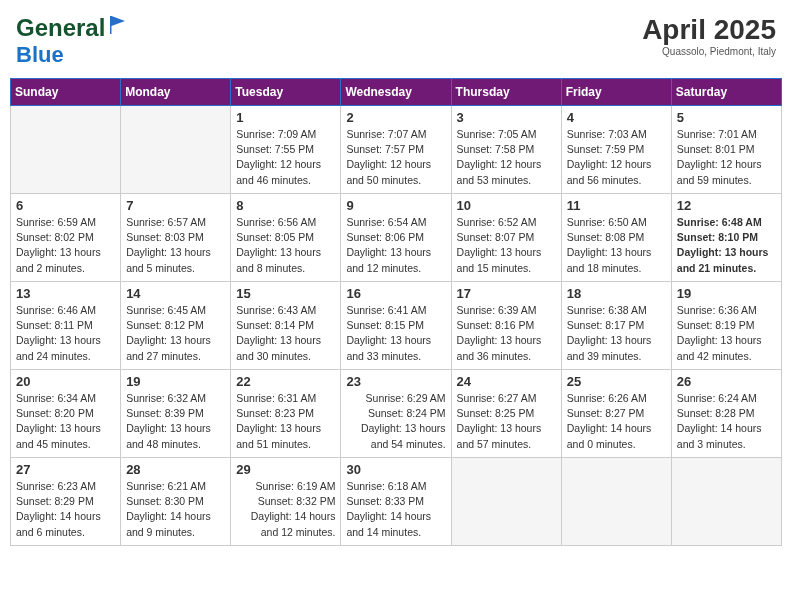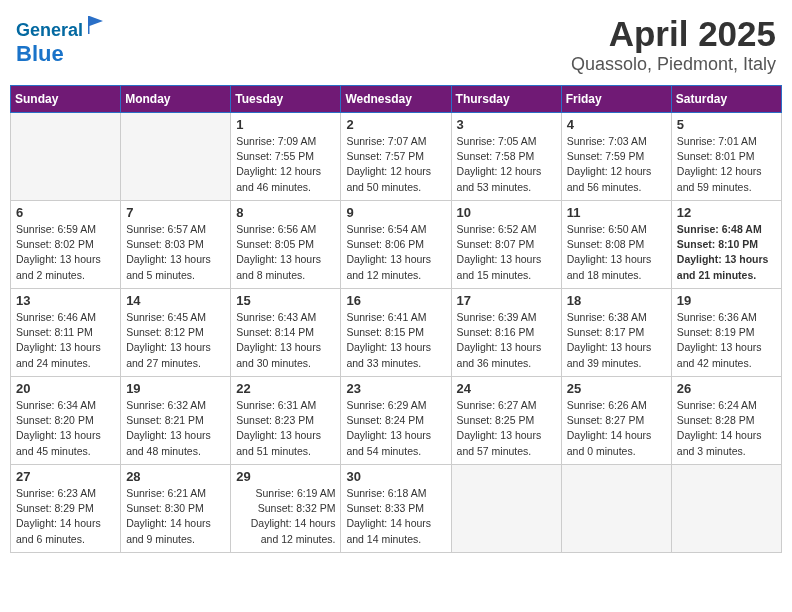--- a/index.html
+++ b/index.html
@@ -15,44 +15,44 @@
       justify-content: space-between;
       align-items: flex-start;
       margin-bottom: 6px;
       padding: 4px 6px;
     }
     .logo {
       display: flex;
       align-items: center;
     }
     .logo-text-general {
-      font-size: 18px;
-      font-weight: bold;
-      color: #0369a1;
+      font-size: 24px;
+      font-weight: bold;
+      color: #14532d;
     }
     .logo-text-blue {
       font-size: 22px;
       font-weight: bold;
       color: #1a73c9;
     }
     .logo-icon {
       width: 22px;
       height: 22px;
       margin-left: 2px;
     }
     .title-block {
       text-align: right;
     }
     .main-title {
-      font-size: 35px;
+      font-size: 28px;
       font-weight: bold;
       color: #333;
     }
     .subtitle {
-      font-size: 18px;
+      font-size: 10px;
       color: #555;
     }
     table {
       width: 100%;
       border-collapse: collapse;
       font-size: 11px;
     }
     th {
       background-color: #701a75;
       color: white;
@@ -245,32 +245,32 @@
       <tr>
         <td>
           <span class="day-num">20</span>
           <div class="day-info" style="white-space: pre-line;">Sunrise: 6:34 AM
 Sunset: 8:20 PM
 Daylight: 13 hours and 45 minutes.</div>
         </td>
         <td>
           <span class="day-num">19</span>
           <div class="day-info" style="white-space: pre-line;">Sunrise: 6:32 AM
-Sunset: 8:21 PM
+Sunset: 8:39 PM
 Daylight: 13 hours and 48 minutes.</div>
         </td>
         <td>
           <span class="day-num">22</span>
           <div class="day-info" style="white-space: pre-line;">Sunrise: 6:31 AM
 Sunset: 8:23 PM
 Daylight: 13 hours and 51 minutes.</div>
         </td>
         <td>
           <span class="day-num">23</span>
-          <div class="day-info" style="white-space: pre-line;">Sunrise: 6:29 AM
+          <div class="day-info" style="white-space: pre-line; text-align: right;">Sunrise: 6:29 AM
 Sunset: 8:24 PM
 Daylight: 13 hours and 54 minutes.</div>
         </td>
         <td>
           <span class="day-num">24</span>
           <div class="day-info" style="white-space: pre-line;">Sunrise: 6:27 AM
 Sunset: 8:25 PM
 Daylight: 13 hours and 57 minutes.</div>
         </td>
         <td>

